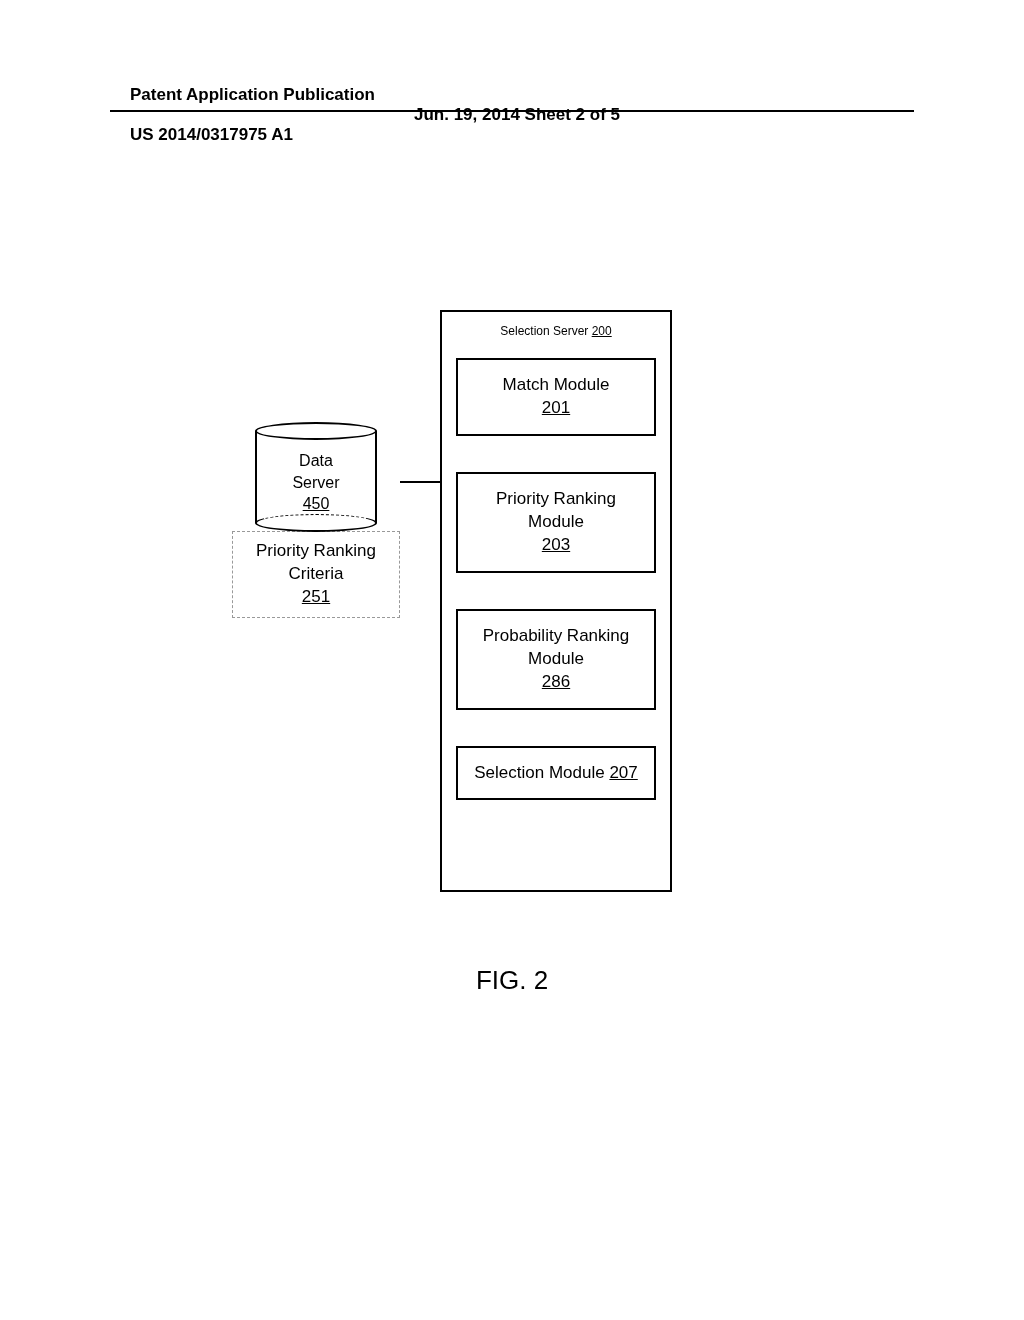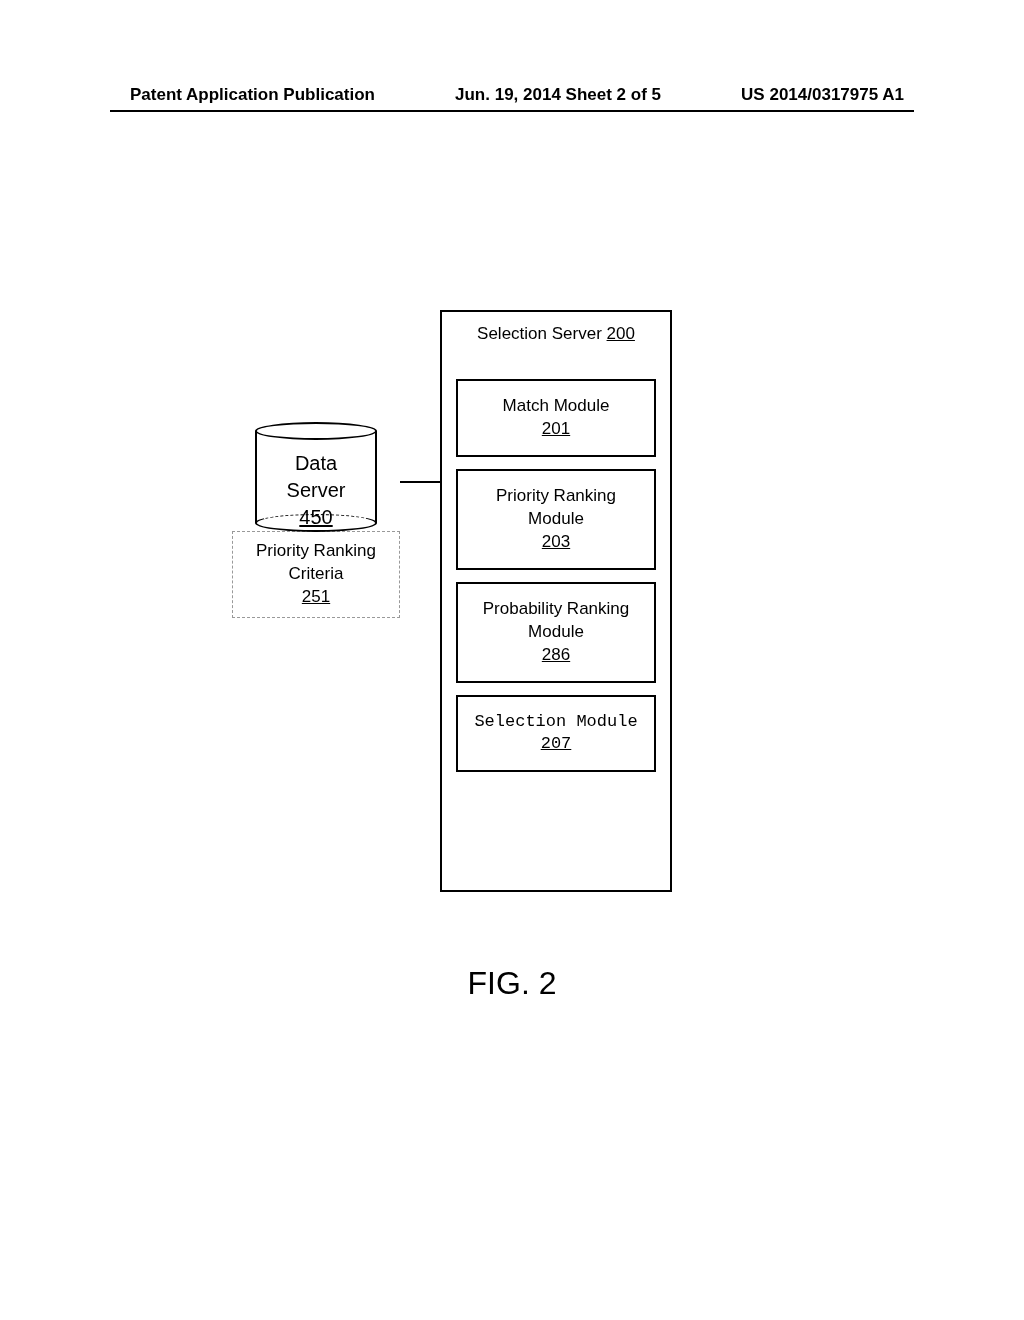--- a/index.html
+++ b/index.html
@@ -1,18 +1,19 @@
 <!DOCTYPE html>
 <html><head>
   <meta charset="utf-8">
   <style>
     * {
       margin: 0;
       padding: 0;
       box-sizing: border-box;
+      flex-direction: column;
     }
     body {
       width: 1024px;
       height: 1320px;
       background: #fff;
       font-family: Arial, Helvetica, sans-serif;
       position: relative;
     }
     .header {
       position: absolute;
@@ -90,21 +91,21 @@
       border-radius: 50%;
       border-top-style: dashed;
       border-top-width: 1px;
       background: #fff;
     }
     .cyl-label {
       position: absolute;
       top: 28px;
       left: 0;
       width: 122px;
-      font-size: 20px;
+      font-size: 16px;
       line-height: 1.35;
     }
     .ds-sub {
       border: 1px dashed #999;
       background: #fff;
       margin-top: -1px;
       padding: 8px 6px;
       font-size: 17px;
       line-height: 1.35;
     }
@@ -113,50 +114,49 @@
       top: 0;
       left: 440px;
       width: 232px;
       height: 582px;
       border: 2px solid #000;
       text-align: center;
       font-size: 17px;
       padding: 12px 14px;
     }
     .server-title {
-      margin-bottom: 35px;
-      font-size: 17px;
+      margin-bottom: 20px;
+      font-size: 12px;
     }
     .module {
       border: 2px solid #000;
       padding: 14px 6px;
-      margin-bottom: 12px;
+      margin-bottom: 36px;
       line-height: 1.35;
     }
     .module:last-child {
       margin-bottom: 8px;
-      font-family: Liberation Mono, monospace;
     }
     .conn {
       position: absolute;
       top: 171px;
       left: 400px;
       width: 40px;
       border-top: 2px solid #000;
     }
     .underline {
       text-decoration: underline;
     }
     .fig-label {
       position: absolute;
       top: 965px;
       left: 0;
       width: 100%;
       text-align: center;
-      font-size: 32px;
+      font-size: 26px;
     }
   </style>
 </head>
 <body>
 
 <div class="header">
   <div class="header-left">Patent Application Publication</div>
   <div class="header-mid">Jun. 19, 2014  Sheet 2 of 5</div>
   <div class="header-right">US 2014/0317975 A1</div>
 </div>

